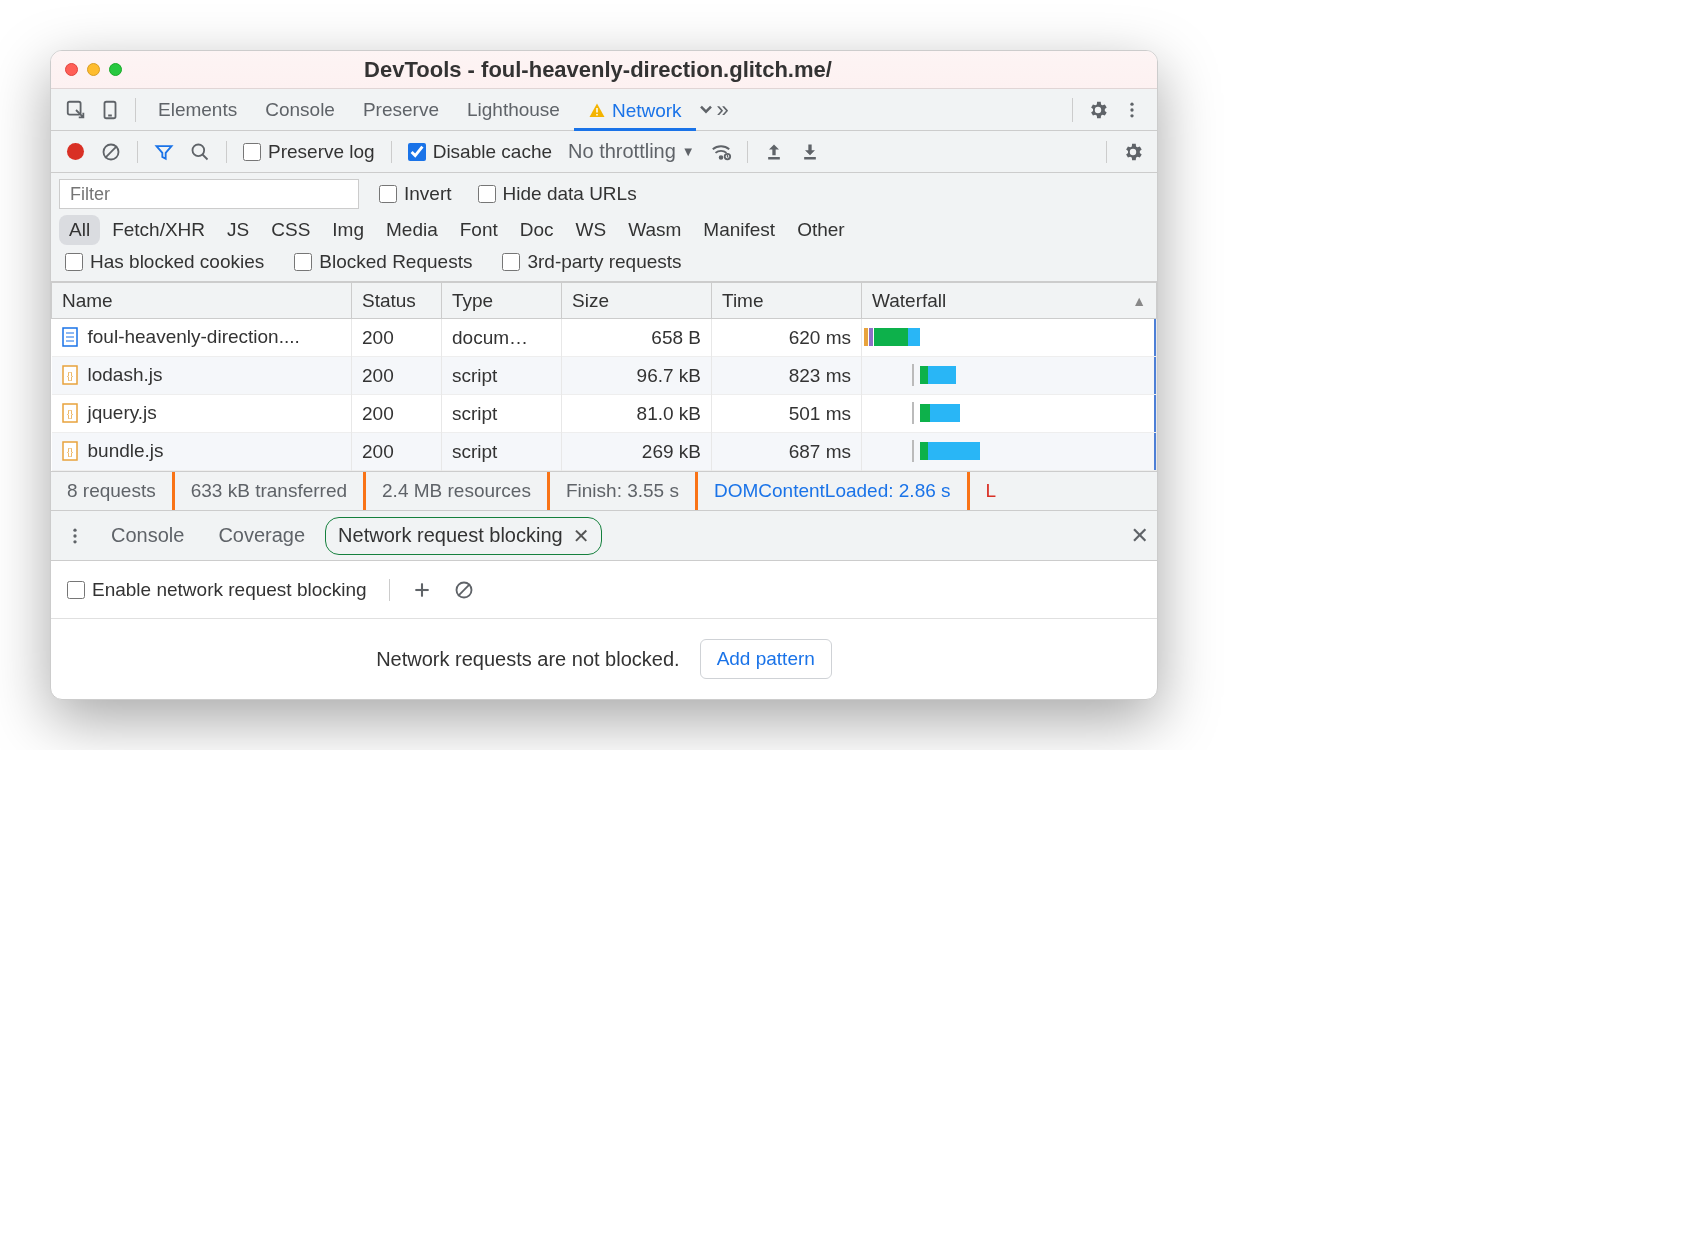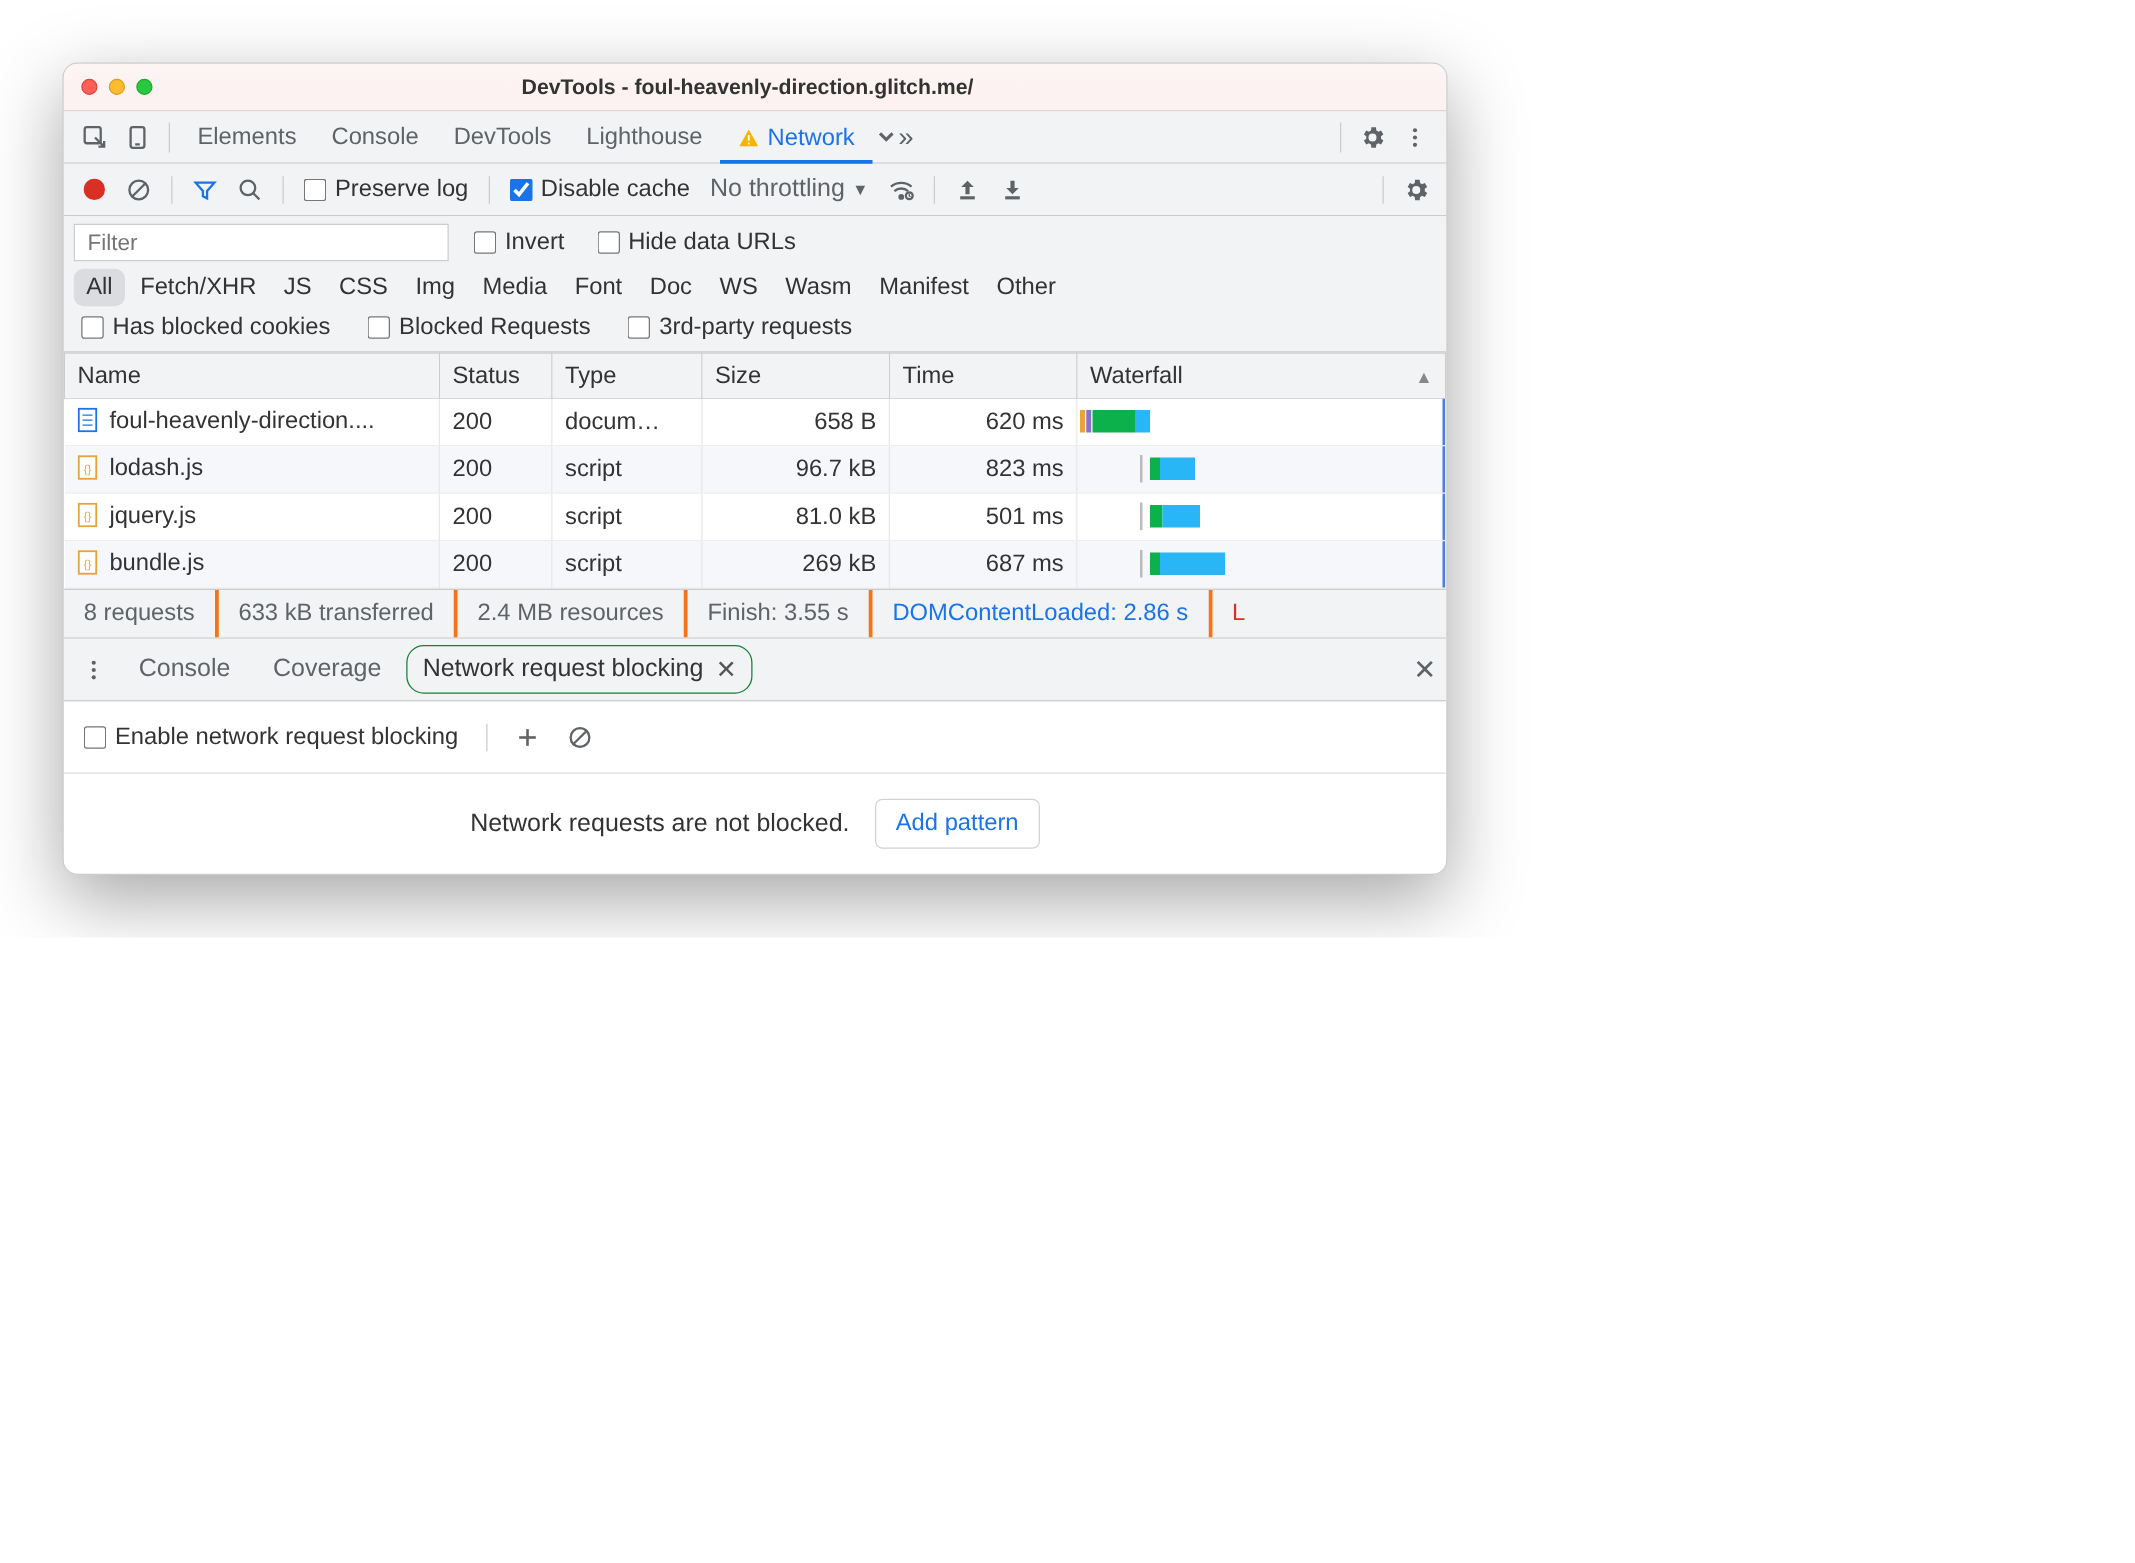--- a/index.html
+++ b/index.html
@@ -26,21 +26,21 @@
     display: flex;
     align-items: center;
     position: relative;
     border-bottom: 1px solid #e0d5d5;
   }
   .traffic { display:flex; gap:9px; margin-left:14px; }
   .dot { width:13px; height:13px; border-radius:50%; }
   .dot.red { background:#ff5f57; border:1px solid #e0443e; }
   .dot.yel { background:#febc2e; border:1px solid #d89d22; }
   .dot.grn { background:#28c840; border:1px solid #1aab29; }
-  .title { position:absolute; left:0; right:12px; text-align:center; font-size:17px; font-weight:600; color:#333; }
+  .title { position:absolute; left:0; right:12px; text-align:center; font-size:22px; font-weight:600; color:#333; }
 
   
   .maintabs {
     height:42px; display:flex; align-items:center; border-bottom:1px solid #ccc;
     padding: 0 8px; background:#f1f3f4;
   }
   .maintabs .iconbtn {
     width:34px; height:34px; display:flex; align-items:center; justify-content:center;
     color:#5f6368; cursor:pointer;
   }
@@ -168,21 +168,21 @@
     </div>
     <div class="iconbtn">
       <svg width="22" height="22" viewBox="0 0 24 24" fill="none" stroke="#5f6368" stroke-width="2">
           <rect x="6" y="3" width="12" height="18" rx="2"></rect>
           <line x1="10" y1="18" x2="14" y2="18"></line>
         </svg>
     </div>
     <div class="sep"></div>
     <div class="tab">Elements</div>
     <div class="tab">Console</div>
-    <div class="tab">DevTools</div>
+    <div class="tab">Preserve</div>
     <div class="tab">Lighthouse</div>
     <div class="tab active">
       <span class="warn-icon">
         <svg width="18" height="18" viewBox="0 0 24 24">
             <path fill="#f4b400" d="M12 2 L22 20 H2 Z"></path>
             <rect x="11" y="8" width="2" height="6" fill="#fff"></rect>
             <rect x="11" y="16" width="2" height="2" fill="#fff"></rect>
           </svg>
       </span>
       <span>Network</span>

